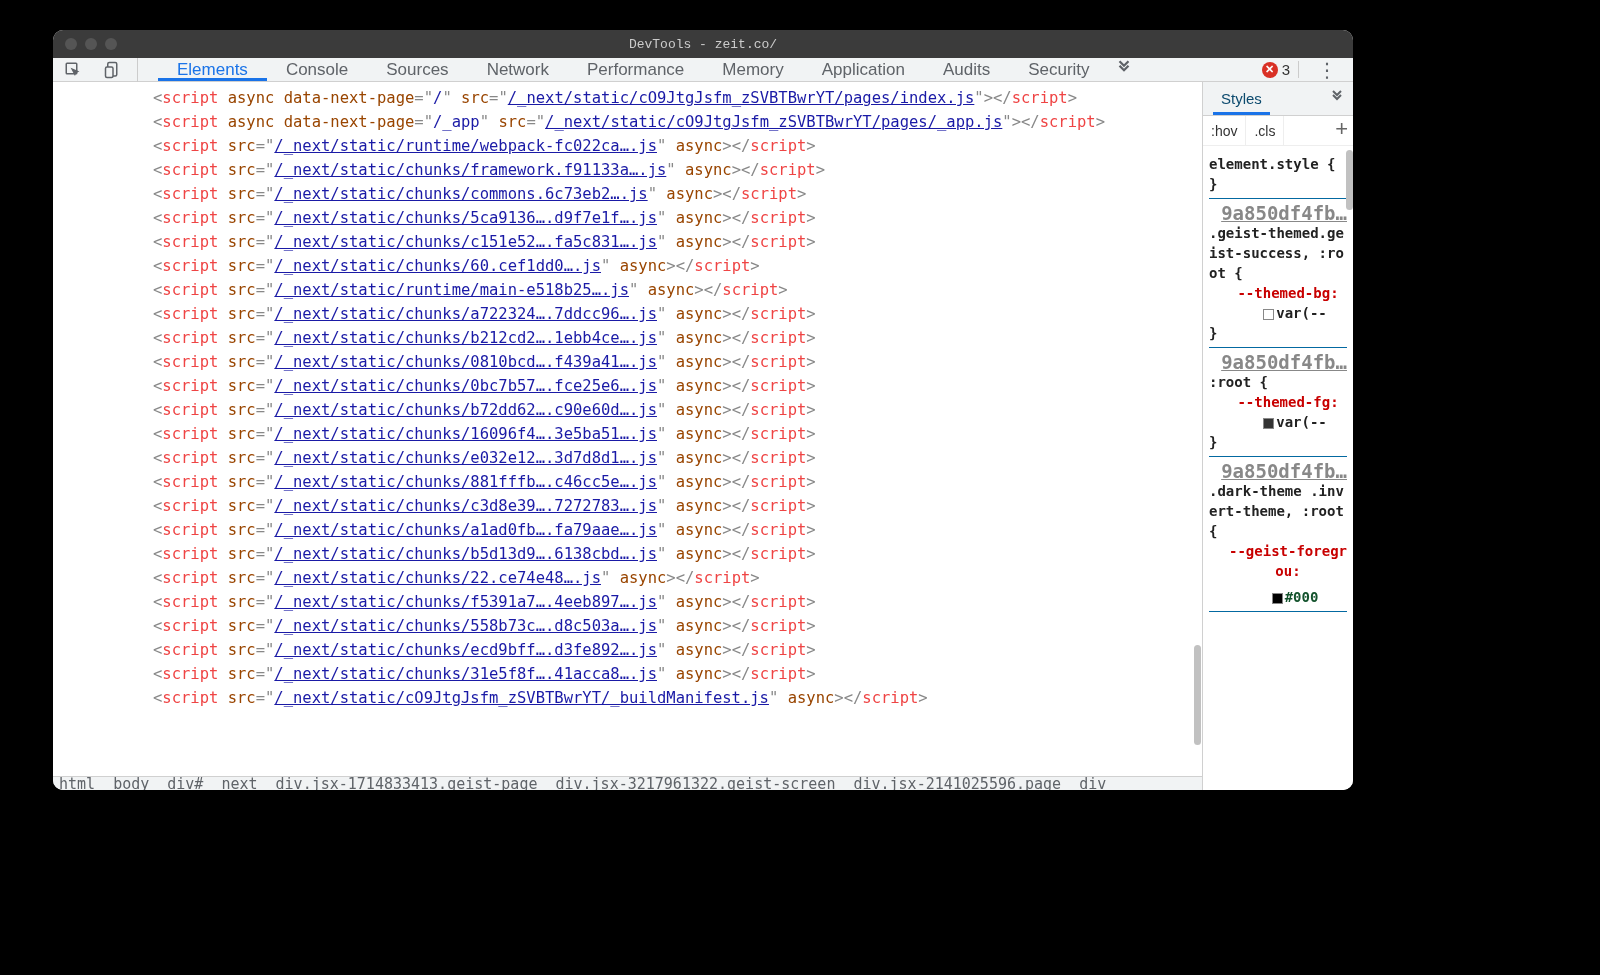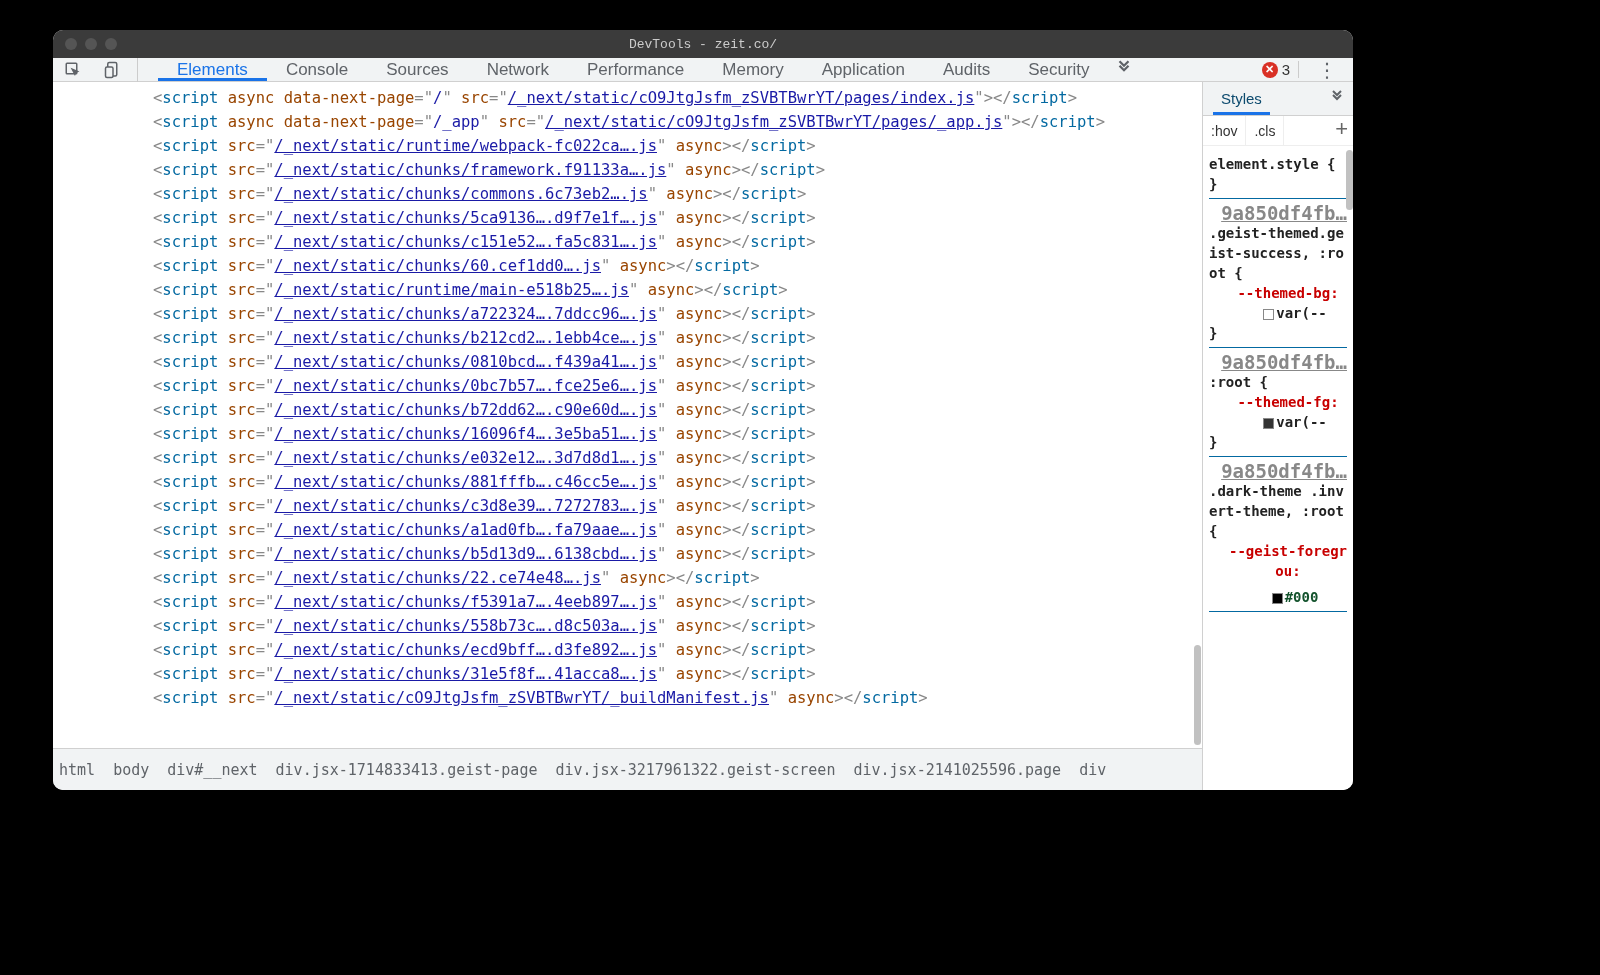--- a/index.html
+++ b/index.html
@@ -126,27 +126,27 @@
     flex: 1;
     overflow-y: auto;
     font-family: Menlo, Consolas, monospace;
     font-size: 15.5px;
     line-height: 24px;
     padding: 4px 0 4px 10px;
     white-space: nowrap;
   }
   .node { padding-left: 90px; }
   .punct { color: #888; }
-  .tagname { color: #0369a1; }
+  .tagname { color: #ef4444; }
   .attrname { color: #994500; }
   .attrval { color: #1a1aa6; }
   .attrval.link { text-decoration: underline; }
   .async { color: #994500; }
   .breadcrumb {
-    height: 42px;
+    height: 14px;
     background: #f1f3f4;
     border-top: 1px solid #d0d0d0;
     display: flex;
     align-items: center;
     padding: 0 6px;
     font-family: Menlo, Consolas, monospace;
     font-size: 15px;
     gap: 18px;
     color: #5f6368;
     overflow: hidden;

